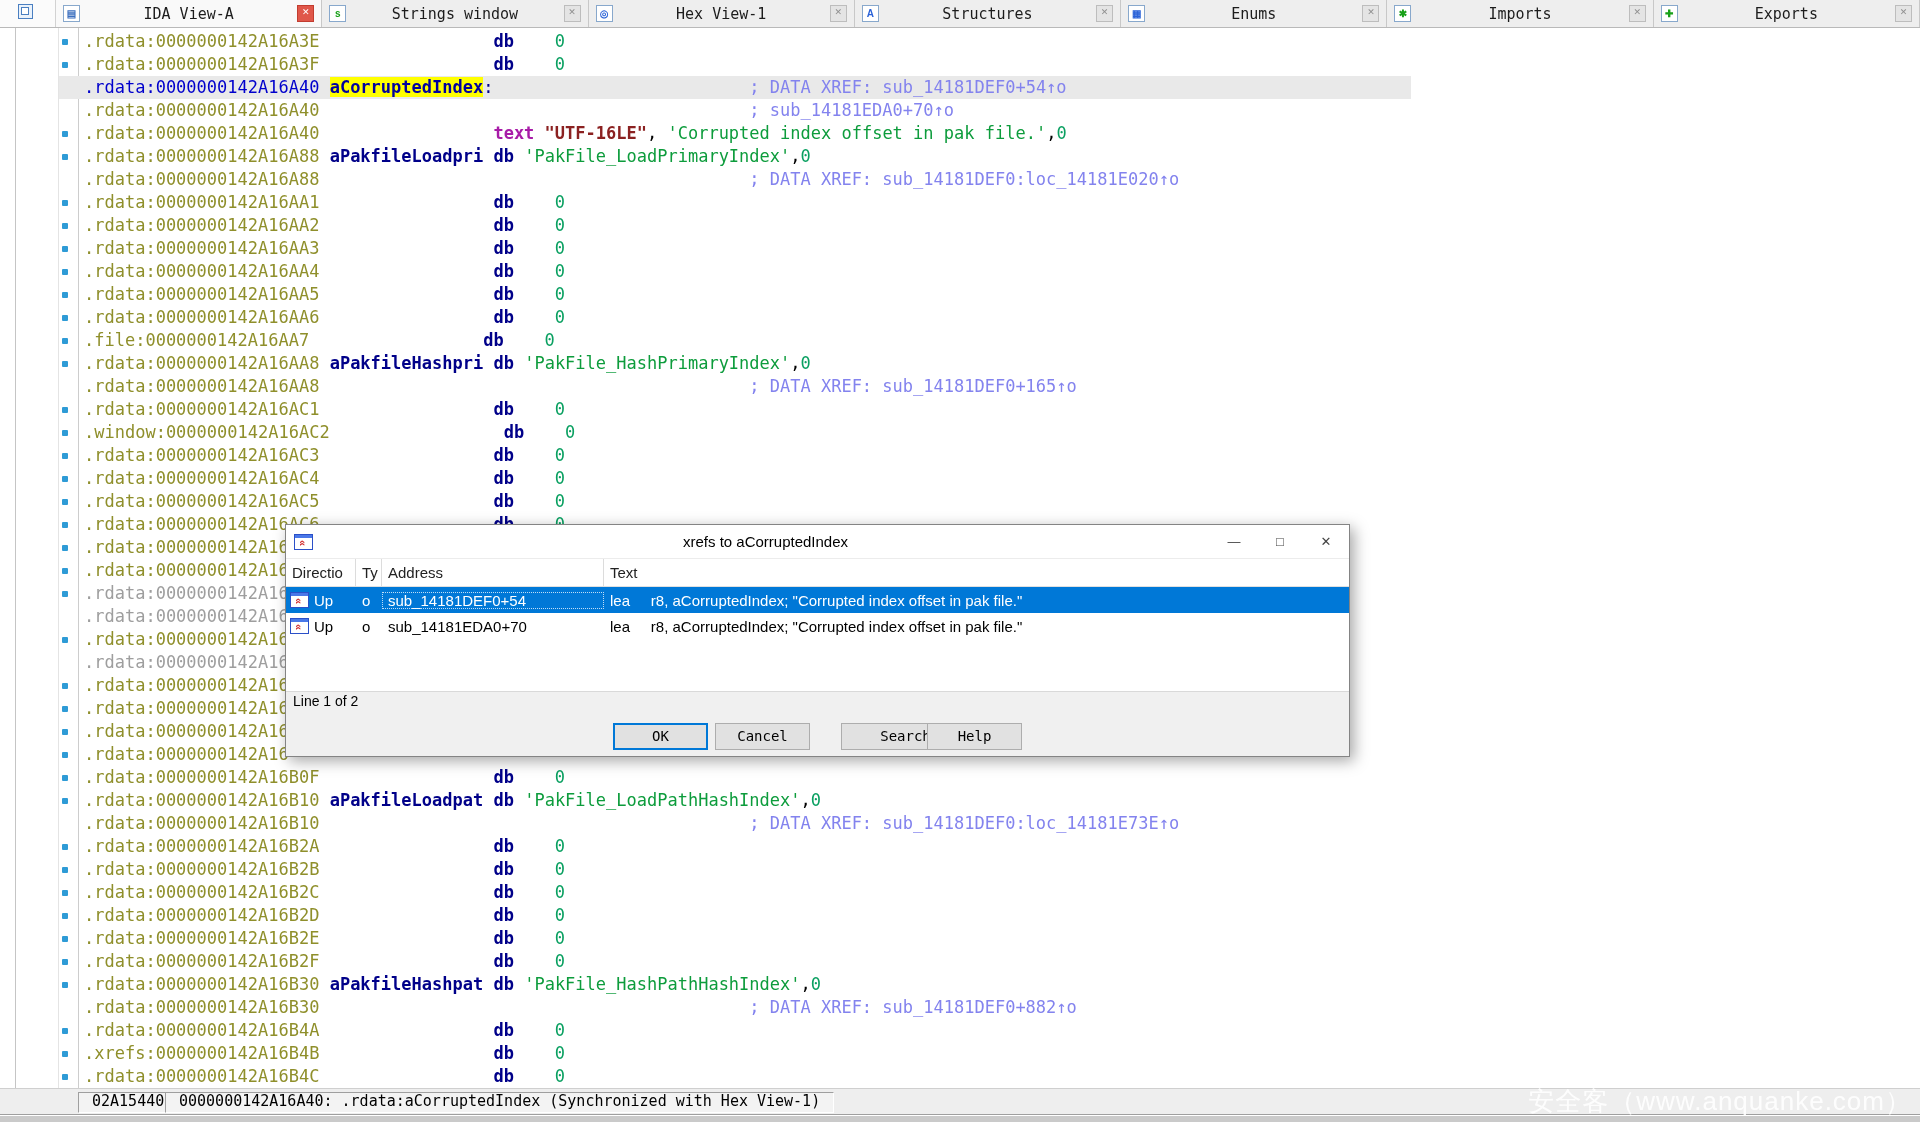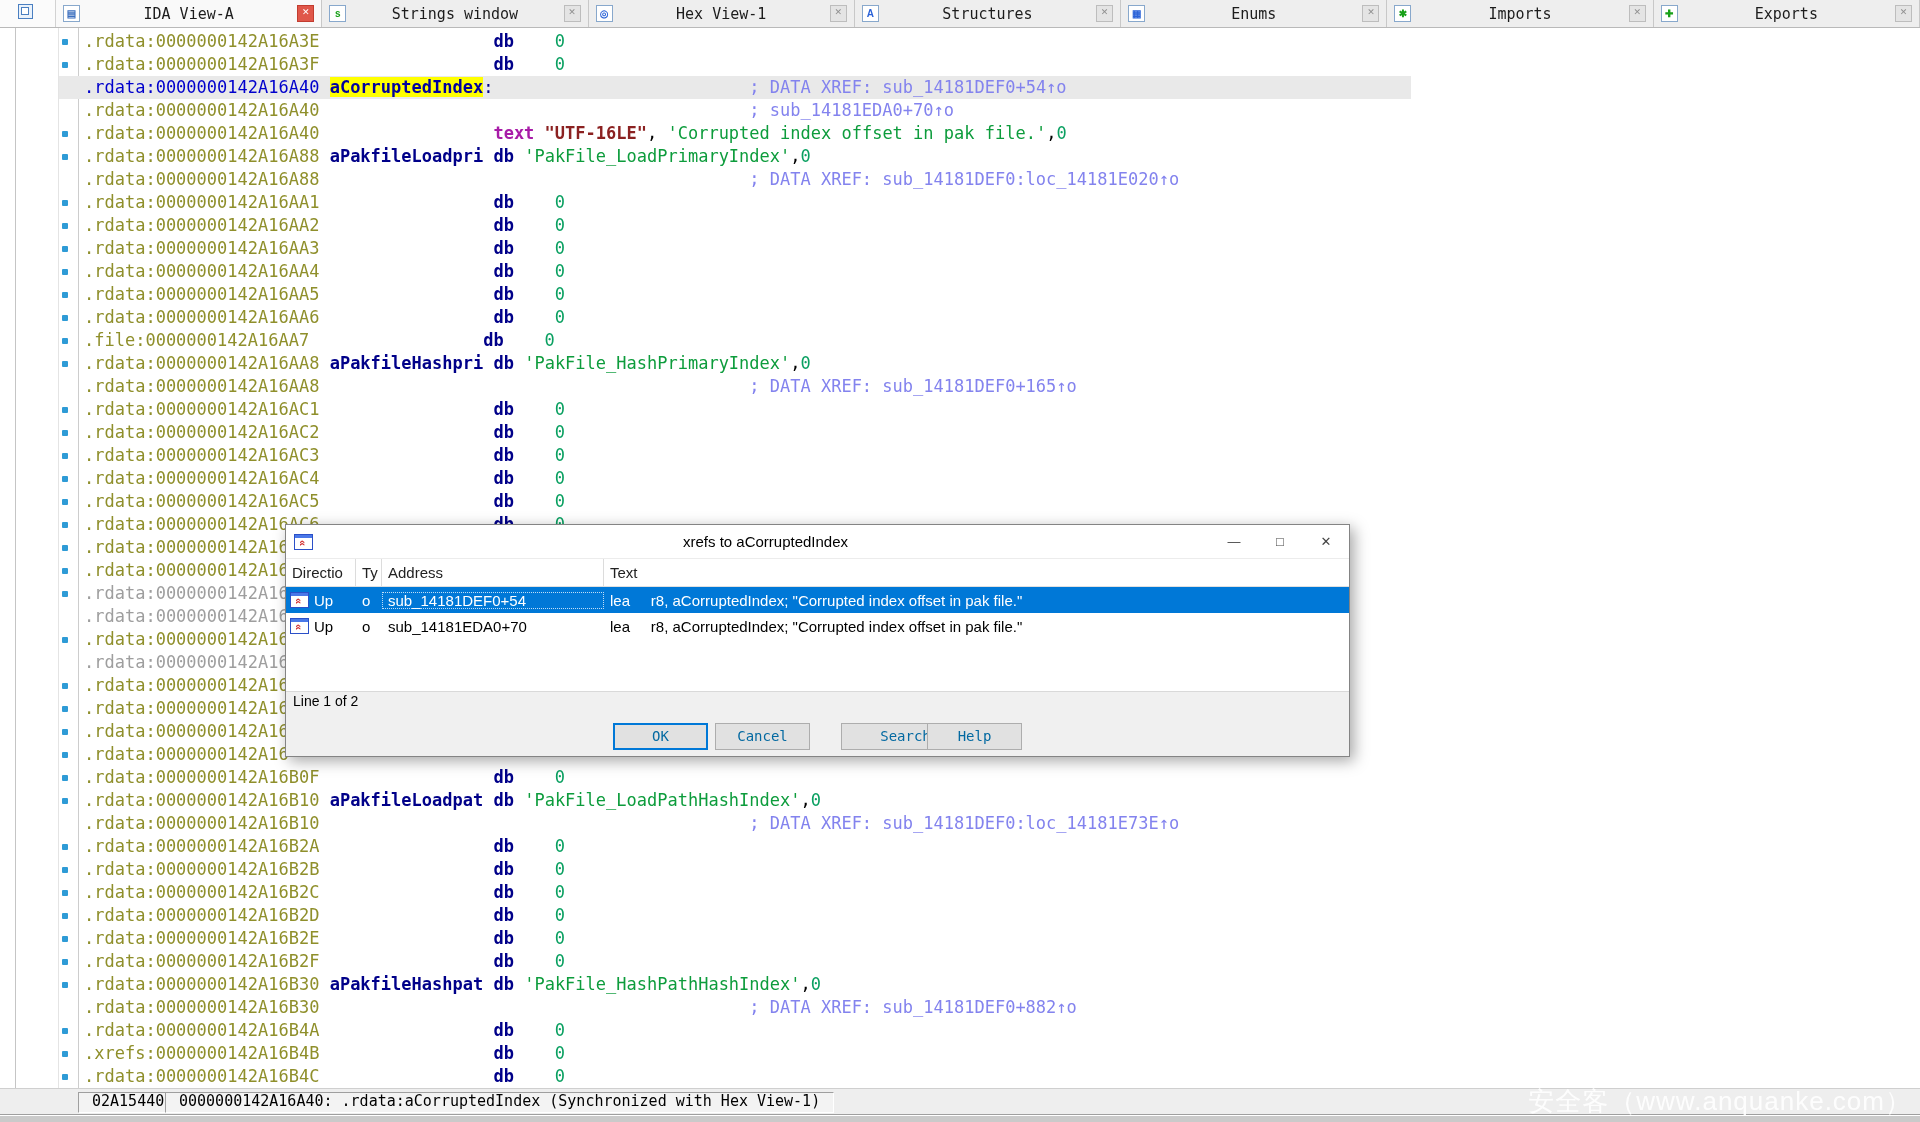--- a/index.html
+++ b/index.html
@@ -65,21 +65,21 @@
   .drow.selected{background:#0078d7;color:#ffffff;}
   .dc1{width:70px;display:flex;align-items:center;padding-left:4px;box-sizing:border-box;}
   .dc1 .xref-icon{margin-right:5px;}
   .dc2{width:26px;padding-left:6px;box-sizing:border-box;}
   .dc3{width:222px;padding-left:6px;box-sizing:border-box;}
   .drow.selected .dc3{outline:1px dotted rgba(255,255,255,.75);outline-offset:-1px;}
   .dc4{flex:1;padding-left:6px;box-sizing:border-box;overflow:hidden;}
   .dlg-footer{position:absolute;left:0;bottom:0;width:100%;height:64px;background:#f0f0f0;border-top:1px solid #d9d9d9;}
   .dlg-status{position:absolute;left:7px;top:1px;font-size:14px;color:#000;}
   .btn{position:absolute;top:31px;width:95px;height:27px;background:#e1e1e1;border:1px solid #adadad;
-       font-family:"DejaVu Sans Mono",monospace;font-size:14px;color:#0369a1;text-align:center;line-height:25px;box-sizing:border-box;}
+       font-family:"DejaVu Sans Mono",monospace;font-size:14px;color:#000000;text-align:center;line-height:25px;box-sizing:border-box;}
   .btn-ok{left:327px;border:2px solid #0078d7;line-height:23px;}
   .btn-cancel{left:429px;} .btn-search{left:555px;padding-left:34px;} .btn-help{left:641px;}
 
   
   .statusbar{position:absolute;left:0;top:1088px;width:1920px;height:26px;background:#eeeeee;border-top:1px solid #cfcfcf;}
   .sb-cell{position:absolute;top:3px;height:19px;background:#f3f3f3;border:1px solid;border-color:#9f9f9f #ffffff #ffffff #9f9f9f;
            font-family:"DejaVu Sans Mono",monospace;font-size:15px;line-height:17px;color:#000;padding:0 13px;white-space:pre;}
   .sb1{left:78px;} .sb2{left:165px;}
   .bottomband{position:absolute;left:0;top:1114px;width:1920px;height:8px;border-top:1px solid #9f9f9f;
               background:linear-gradient(#ffffff 0 1px,#cacaca 1px);}
@@ -148,21 +148,21 @@
         <div class="line"><span class="dot"></span><span class="txt"><span class="c-a">.rdata:0000000142A16AA1</span>                 <span class="c-k">db</span>    <span class="c-n">0</span></span></div>
         <div class="line"><span class="dot"></span><span class="txt"><span class="c-a">.rdata:0000000142A16AA2</span>                 <span class="c-k">db</span>    <span class="c-n">0</span></span></div>
         <div class="line"><span class="dot"></span><span class="txt"><span class="c-a">.rdata:0000000142A16AA3</span>                 <span class="c-k">db</span>    <span class="c-n">0</span></span></div>
         <div class="line"><span class="dot"></span><span class="txt"><span class="c-a">.rdata:0000000142A16AA4</span>                 <span class="c-k">db</span>    <span class="c-n">0</span></span></div>
         <div class="line"><span class="dot"></span><span class="txt"><span class="c-a">.rdata:0000000142A16AA5</span>                 <span class="c-k">db</span>    <span class="c-n">0</span></span></div>
         <div class="line"><span class="dot"></span><span class="txt"><span class="c-a">.rdata:0000000142A16AA6</span>                 <span class="c-k">db</span>    <span class="c-n">0</span></span></div>
         <div class="line"><span class="dot"></span><span class="txt"><span class="c-a">.file:0000000142A16AA7</span>                 <span class="c-k">db</span>    <span class="c-n">0</span></span></div>
         <div class="line"><span class="dot"></span><span class="txt"><span class="c-a">.rdata:0000000142A16AA8</span> <span class="c-nm">aPakfileHashpri</span> <span class="c-k">db</span> <span class="c-s">'PakFile_HashPrimaryIndex'</span><span class="c-p">,</span><span class="c-n">0</span></span></div>
         <div class="line"><span class="txt"><span class="c-a">.rdata:0000000142A16AA8</span>                                          <span class="c-c">; DATA XREF: sub_14181DEF0+165↑o</span></span></div>
         <div class="line"><span class="dot"></span><span class="txt"><span class="c-a">.rdata:0000000142A16AC1</span>                 <span class="c-k">db</span>    <span class="c-n">0</span></span></div>
-        <div class="line"><span class="dot"></span><span class="txt"><span class="c-a">.rdata:0000000142A16AC2</span>                 <span class="c-k">db</span>    <span class="c-n">0</span></span></div>
+        <div class="line"><span class="dot"></span><span class="txt"><span class="c-a">.window:0000000142A16AC2</span>                 <span class="c-k">db</span>    <span class="c-n">0</span></span></div>
         <div class="line"><span class="dot"></span><span class="txt"><span class="c-a">.rdata:0000000142A16AC3</span>                 <span class="c-k">db</span>    <span class="c-n">0</span></span></div>
         <div class="line"><span class="dot"></span><span class="txt"><span class="c-a">.rdata:0000000142A16AC4</span>                 <span class="c-k">db</span>    <span class="c-n">0</span></span></div>
         <div class="line"><span class="dot"></span><span class="txt"><span class="c-a">.rdata:0000000142A16AC5</span>                 <span class="c-k">db</span>    <span class="c-n">0</span></span></div>
         <div class="line"><span class="dot"></span><span class="txt"><span class="c-a">.rdata:0000000142A16AC6</span>                 <span class="c-k">db</span>    <span class="c-n">0</span></span></div>
         <div class="line"><span class="dot"></span><span class="txt"><span class="c-a">.rdata:0000000142A16</span></span></div>
         <div class="line"><span class="dot"></span><span class="txt"><span class="c-a">.rdata:0000000142A16</span></span></div>
         <div class="line"><span class="dot"></span><span class="txt"><span class="c-g">.rdata:0000000142A16</span></span></div>
         <div class="line"><span class="txt"><span class="c-g">.rdata:0000000142A16</span></span></div>
         <div class="line"><span class="dot"></span><span class="txt"><span class="c-a">.rdata:0000000142A16</span></span></div>
         <div class="line"><span class="txt"><span class="c-g">.rdata:0000000142A16</span></span></div>

